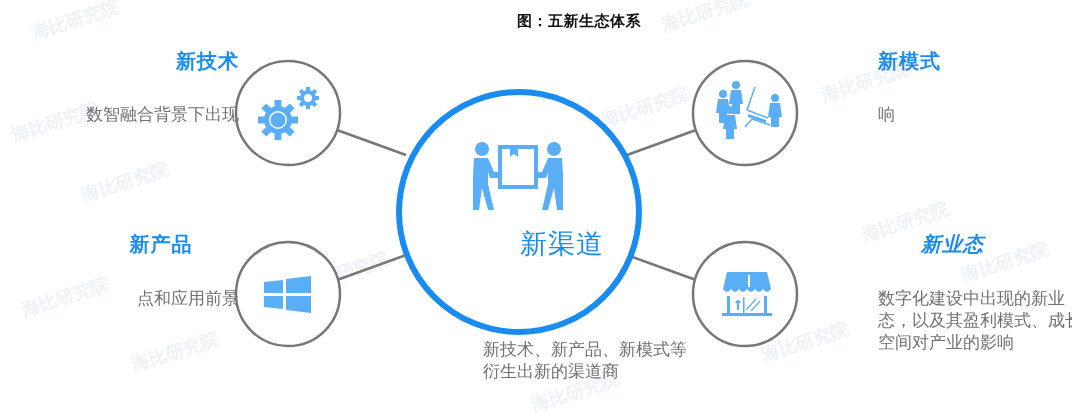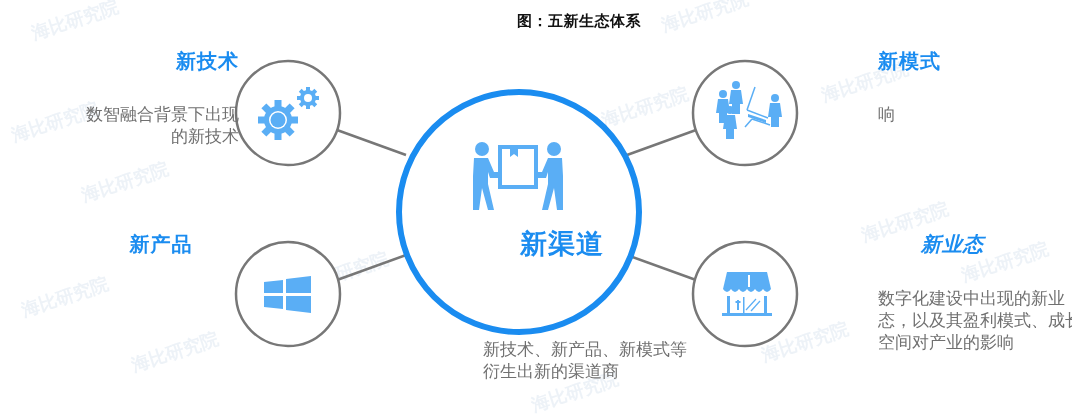--- a/index.html
+++ b/index.html
@@ -3,21 +3,21 @@
 <meta charset="utf-8">
 <style>
   html, body { margin:0; padding:0; background:#ffffff; }
   body { width:1072px; height:415px; position:relative; overflow:hidden; font-family:"DejaVu Sans", "Liberation Sans", sans-serif; }
   .abs { position:absolute;margin-left:43px; }
   .title { left:0; width:1072px; top:12px; text-align:center; font-size:15px; font-weight:bold; color:#111; letter-spacing:0.5px; }
   .head { font-size:20px; font-weight:bold; color:#1a8cf0; letter-spacing:1px; }
   .desc { font-size:17px; color:#707070; line-height:22px; }
   .right { text-align:right; }
   svg.diagram { position:absolute; left:0; top:0; }
-  .center-label { left:419px; width:200px; top:226px; text-align:center; font-size:27px; font-weight:bold; color:#1a8cf0; letter-spacing:1px; }
+  .center-label { left:419px; width:200px; top:226px; text-align:center; font-size:27px; font-weight:normal; color:#1a8cf0; letter-spacing:1px; }
   .wm { position:absolute; color:#dfe8f2; font-size:18px; font-weight:bold; transform:rotate(-18deg); opacity:0.55; white-space:nowrap; pointer-events:none; }
 </style>
 </head>
 <body>
 
 <div class="wm" style="left:30px;top:8px;">海比研究院</div>
 <div class="wm" style="left:10px;top:110px;">海比研究院</div>
 <div class="wm" style="left:80px;top:170px;">海比研究院</div>
 <div class="wm" style="left:20px;top:285px;">海比研究院</div>
 <div class="wm" style="left:130px;top:340px;">海比研究院</div>
@@ -137,25 +137,25 @@
 <div class="abs center-label">新渠道</div>
 
 <div class="abs desc" style="left:440px;top:338px;width:240px;">
   <div>新技术、新产品、新模式等</div>
   <div>衍生出新的渠道商</div>
 </div>
 
 <div class="abs head right" style="left:40px;width:156px;top:48px;">新技术</div>
 <div class="abs desc right" style="left:20px;width:176px;top:103px;">
   <div>数智融合背景下出现</div>
-  <div>的新技术</div>
 </div>
 
 <div class="abs head right" style="left:40px;width:156px;top:231px;text-align:center;">新产品</div>
 <div class="abs desc right" style="left:20px;width:176px;top:287px;">
+  <div>点和应用前景</div>
 </div>
 
 <div class="abs head" style="left:835px;top:48px;">新模式</div>
 <div class="abs desc" style="left:835px;width:200px;top:103px;">
   <div>响</div>
 </div>
 
 <div class="abs head" style="left:878px;top:231px;font-style:italic;">新业态</div>
 <div class="abs desc" style="left:835px;width:220px;top:287px;">
   <div>数字化建设中出现的新业</div>

